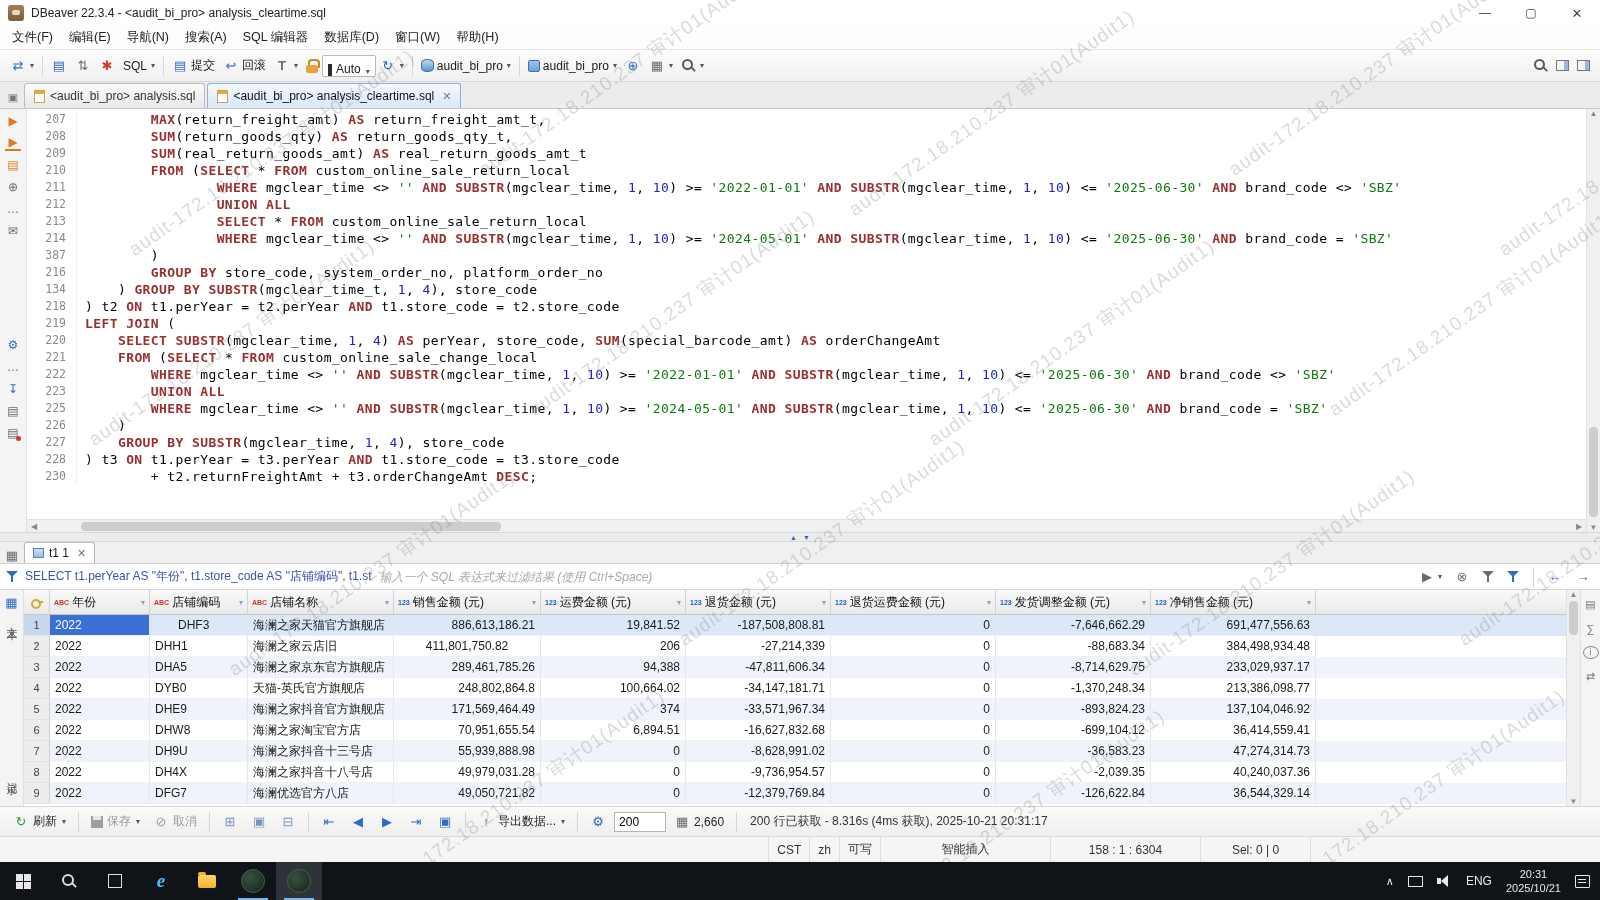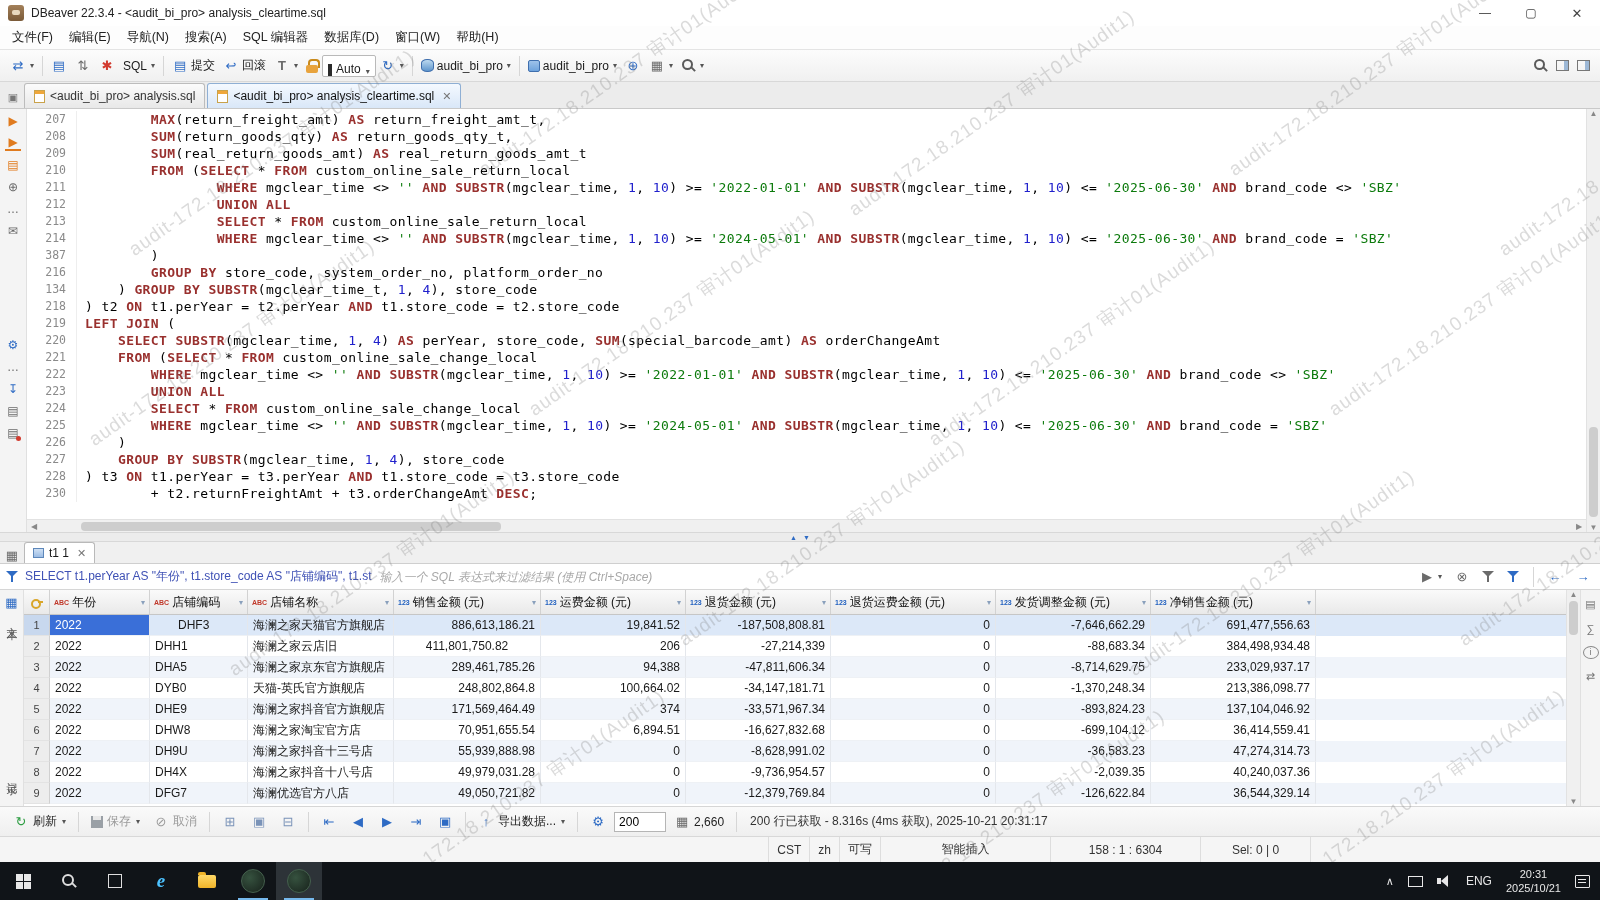--- a/index.html
+++ b/index.html
@@ -307,21 +307,20 @@
             <div class="cl"><span class="ln">214</span><span class="ct">                <span class="kw">WHERE</span> mgclear_time &lt;&gt; <span class="str">''</span> <span class="kw">AND</span> <span class="kw">SUBSTR</span>(mgclear_time, <span class="nm">1</span>, <span class="nm">10</span>) &gt;= <span class="str">'2024-05-01'</span> <span class="kw">AND</span> <span class="kw">SUBSTR</span>(mgclear_time, <span class="nm">1</span>, <span class="nm">10</span>) &lt;= <span class="str">'2025-06-30'</span> <span class="kw">AND</span> brand_code = <span class="str">'SBZ'</span></span></div>
             <div class="cl"><span class="ln">387</span><span class="ct">        )</span></div>
             <div class="cl"><span class="ln">216</span><span class="ct">        <span class="kw">GROUP</span> <span class="kw">BY</span> store_code, system_order_no, platform_order_no</span></div>
             <div class="cl"><span class="ln">134</span><span class="ct">    ) <span class="kw">GROUP</span> <span class="kw">BY</span> <span class="kw">SUBSTR</span>(mgclear_time_t, <span class="nm">1</span>, <span class="nm">4</span>), store_code</span></div>
             <div class="cl"><span class="ln">218</span><span class="ct">) t2 <span class="kw">ON</span> t1.perYear = t2.perYear <span class="kw">AND</span> t1.store_code = t2.store_code</span></div>
             <div class="cl"><span class="ln">219</span><span class="ct"><span class="kw">LEFT</span> <span class="kw">JOIN</span> (</span></div>
             <div class="cl"><span class="ln">220</span><span class="ct">    <span class="kw">SELECT</span> <span class="kw">SUBSTR</span>(mgclear_time, <span class="nm">1</span>, <span class="nm">4</span>) <span class="kw">AS</span> perYear, store_code, <span class="kw">SUM</span>(special_barcode_amt) <span class="kw">AS</span> orderChangeAmt</span></div>
             <div class="cl"><span class="ln">221</span><span class="ct">    <span class="kw">FROM</span> (<span class="kw">SELECT</span> * <span class="kw">FROM</span> custom_online_sale_change_local</span></div>
             <div class="cl"><span class="ln">222</span><span class="ct">        <span class="kw">WHERE</span> mgclear_time &lt;&gt; <span class="str">''</span> <span class="kw">AND</span> <span class="kw">SUBSTR</span>(mgclear_time, <span class="nm">1</span>, <span class="nm">10</span>) &gt;= <span class="str">'2022-01-01'</span> <span class="kw">AND</span> <span class="kw">SUBSTR</span>(mgclear_time, <span class="nm">1</span>, <span class="nm">10</span>) &lt;= <span class="str">'2025-06-30'</span> <span class="kw">AND</span> brand_code &lt;&gt; <span class="str">'SBZ'</span></span></div>
             <div class="cl"><span class="ln">223</span><span class="ct">        <span class="kw">UNION</span> <span class="kw">ALL</span></span></div>
-            <div class="cl"><span class="ln">224</span><span class="ct">        <span class="kw">SELECT</span> * <span class="kw">FROM</span> custom_online_sale_change_local</span></div>
             <div class="cl"><span class="ln">225</span><span class="ct">        <span class="kw">WHERE</span> mgclear_time &lt;&gt; <span class="str">''</span> <span class="kw">AND</span> <span class="kw">SUBSTR</span>(mgclear_time, <span class="nm">1</span>, <span class="nm">10</span>) &gt;= <span class="str">'2024-05-01'</span> <span class="kw">AND</span> <span class="kw">SUBSTR</span>(mgclear_time, <span class="nm">1</span>, <span class="nm">10</span>) &lt;= <span class="str">'2025-06-30'</span> <span class="kw">AND</span> brand_code = <span class="str">'SBZ'</span></span></div>
             <div class="cl"><span class="ln">226</span><span class="ct">    )</span></div>
             <div class="cl"><span class="ln">227</span><span class="ct">    <span class="kw">GROUP</span> <span class="kw">BY</span> <span class="kw">SUBSTR</span>(mgclear_time, <span class="nm">1</span>, <span class="nm">4</span>), store_code</span></div>
             <div class="cl"><span class="ln">228</span><span class="ct">) t3 <span class="kw">ON</span> t1.perYear = t3.perYear <span class="kw">AND</span> t1.store_code = t3.store_code</span></div>
             <div class="cl"><span class="ln">230</span><span class="ct">        + t2.returnFreightAmt + t3.orderChangeAmt <span class="kw">DESC</span>;</span></div>
           </div>
         <div class="hscroll">
           <span class="sarrow">◀</span>
           <div class="htrack">
               <div class="hthumb"></div>

